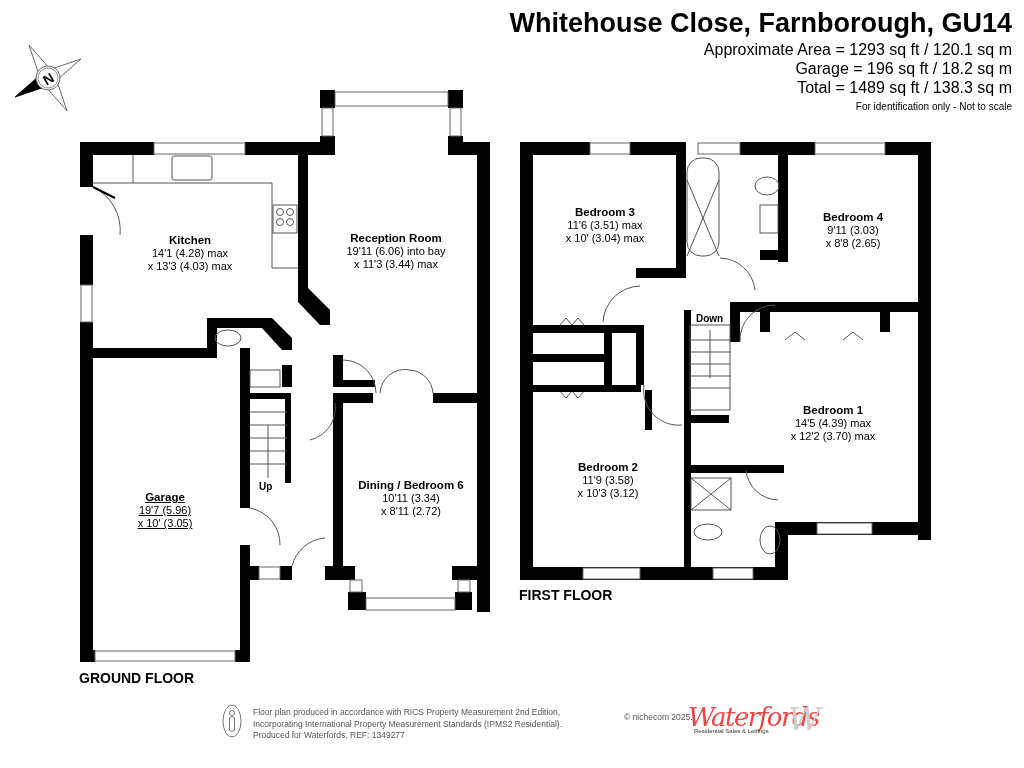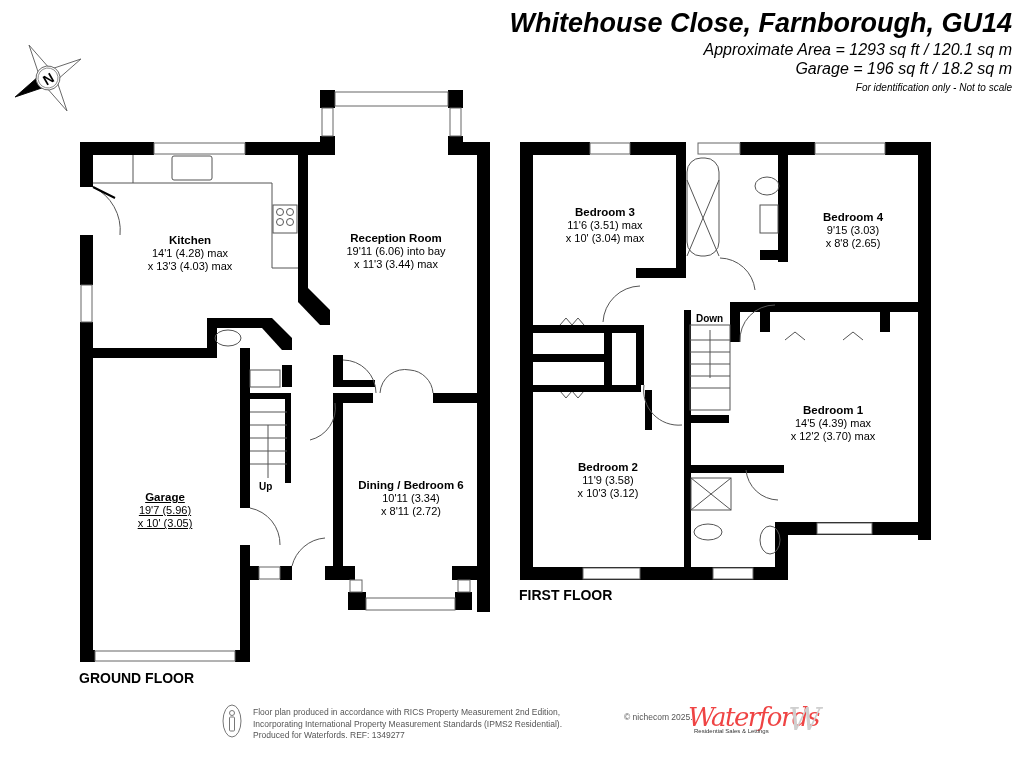--- a/index.html
+++ b/index.html
@@ -1,17 +1,17 @@
 <!DOCTYPE html>
 <html><head>
 <meta charset="utf-8">
 <style>
   html, body { margin: 0; padding: 0; background: #ffffff; }
   body { width: 1024px; height: 768px; position: relative; overflow: hidden; font-family: "Liberation Sans", sans-serif; color: #000; }
-  .header { position: absolute; right: 12px; top: 6px; text-align: right; font-style: italic; }
+  .header { position: absolute; right: 12px; top: 6px; text-align: right; }
   .title { font-size: 27px; font-weight: bold; letter-spacing: 0px; line-height: 34px; white-space: nowrap; }
   .area-line { font-size: 16px; line-height: 19px; white-space: nowrap; }
   .note { font-size: 10px; line-height: 16px; margin-top: 2px; }
   svg.plan { position: absolute; left: 0; top: 0; }
   .room-label { position: absolute; text-align: center; font-size: 11px; line-height: 13px; white-space: nowrap; transform: translateX(-50%); }
   .room-label .rname { font-weight: bold; font-size: 11.5px; }
   .floor-label { position: absolute; font-weight: bold; font-size: 14px; }
   .stair-label { position: absolute; font-weight: bold; font-size: 10px; }
   .footer-text { position: absolute; left: 253px; top: 707px; font-size: 8.5px; line-height: 11.5px; color: #555; white-space: nowrap; }
   .copyright { position: absolute; left: 624px; top: 712px; font-size: 8.5px; color: #555; }
@@ -20,20 +20,21 @@
   .logo-sub { font-size: 6px; color: #333; margin-left: 6px; }
   .logo-w { position: absolute; left: 100px; top: -6px; font-family: "DejaVu Serif", serif; font-style: italic; font-size: 32px; color: #cfcfcf; }
 </style>
 </head>
 <body>
 
 <div class="header">
   <div class="title">Whitehouse Close, Farnborough, GU14</div>
   <div class="area-line">Approximate Area = 1293 sq ft / 120.1 sq m</div>
   <div class="area-line">Garage = 196 sq ft / 18.2 sq m</div>
+  <div class="area-line">Total = 1489 sq ft / 138.3 sq m</div>
   <div class="note">For identification only - Not to scale</div>
 </div>
 
 <svg class="plan" width="1024" height="768" viewBox="0 0 1024 768">
 
   <g transform="translate(48,78) rotate(-30)">
     <polygon points="0,-38 6,-8 0,0 -6,-8" fill="#fff" stroke="#555" stroke-width="0.8"></polygon>
     <polygon points="38,0 8,6 0,0 8,-6" fill="#fff" stroke="#555" stroke-width="0.8"></polygon>
     <polygon points="0,38 -6,8 0,0 6,8" fill="#fff" stroke="#555" stroke-width="0.8"></polygon>
     <polygon points="-38,0 -8,-6 0,0 -8,6" fill="#000" stroke="#000" stroke-width="0.8"></polygon>
@@ -230,21 +231,21 @@
 <div class="stair-label" style="left:259px; top:481px;">Up</div>
 <div class="floor-label" style="left:79px; top:670px;">GROUND FLOOR</div>
 
 <div class="room-label" style="left:605px; top:206px;">
   <div class="rname">Bedroom 3</div>
   <div>11'6 (3.51) max</div>
   <div>x 10' (3.04) max</div>
 </div>
 <div class="room-label" style="left:853px; top:211px;">
   <div class="rname">Bedroom 4</div>
-  <div>9'15 (3.03)</div>
+  <div>9'11 (3.03)</div>
   <div>x 8'8 (2.65)</div>
 </div>
 <div class="room-label" style="left:833px; top:404px;">
   <div class="rname">Bedroom 1</div>
   <div>14'5 (4.39) max</div>
   <div>x 12'2 (3.70) max</div>
 </div>
 <div class="room-label" style="left:608px; top:461px;">
   <div class="rname">Bedroom 2</div>
   <div>11'9 (3.58)</div>

